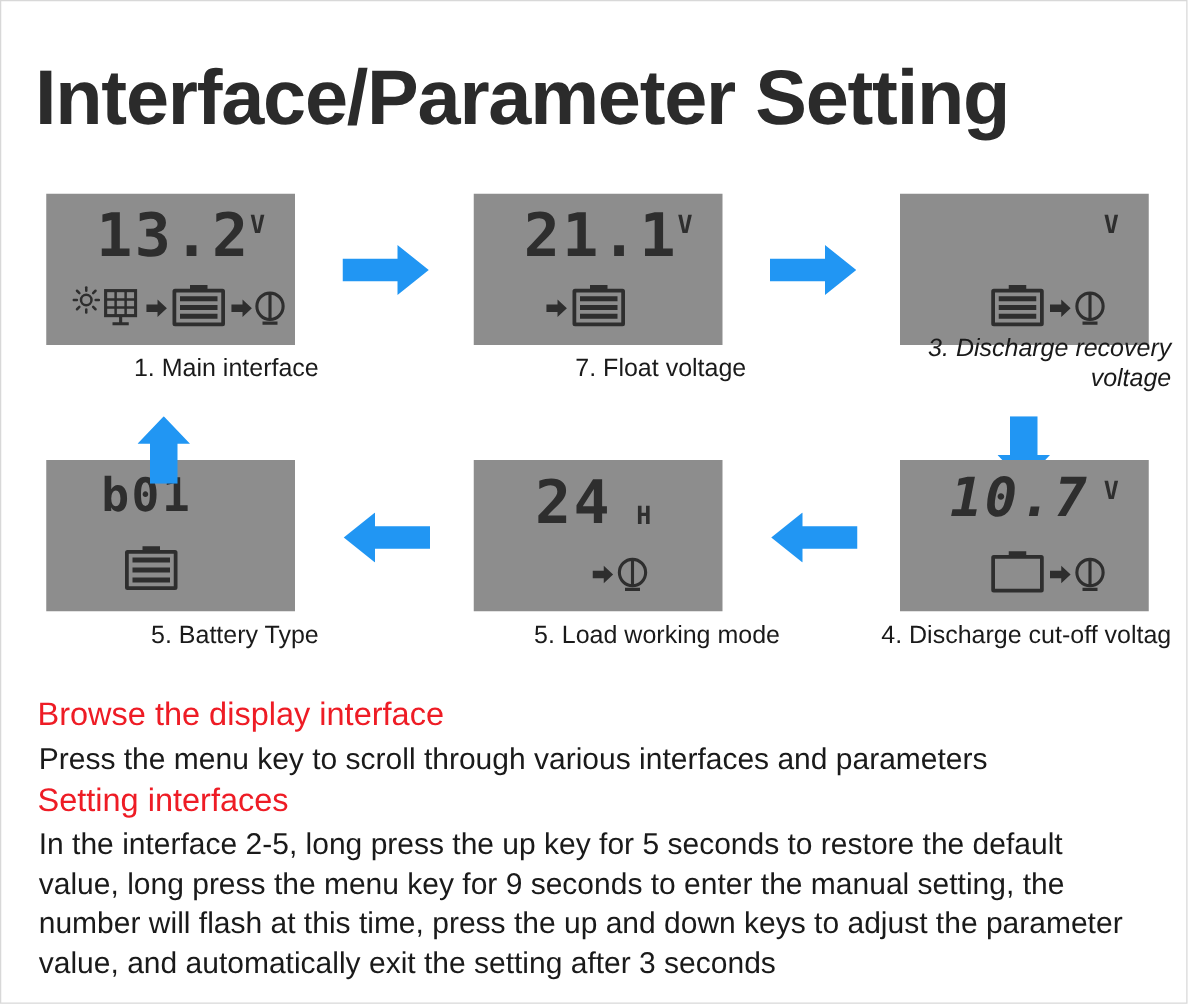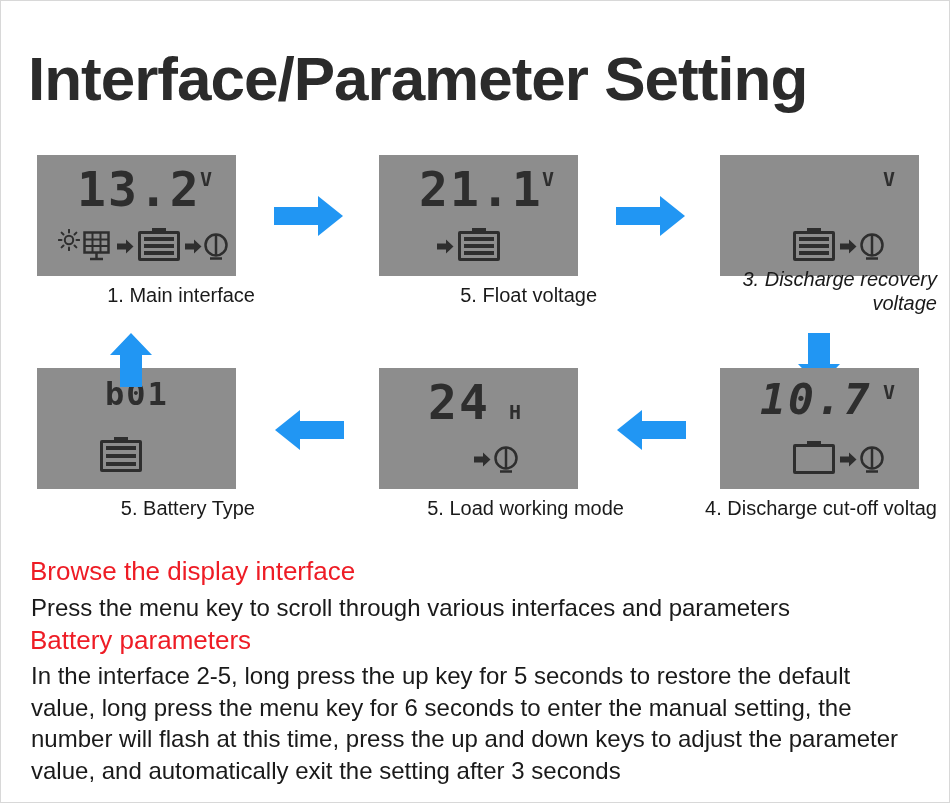--- a/index.html
+++ b/index.html
@@ -206,21 +206,21 @@
     <div class="battery" style="left:79px; top:76px; width:42px; height:30px;">
       <span class="cap"></span>
       <span class="bars">
           <i></i>
           <i></i>
           <i></i>
         </span>
     </div>
   </div>
 </div>
-<div class="caption" style="left:362px; top:283px; width:235px;">5. Float voltage</div>
+<div class="caption" style="left:362px; top:283px; width:235px;">7. Float voltage</div>
 
 <svg class="flow-arrow" style="left:616px; top:196px;" width="70" height="40" viewBox="0 0 70 40">
   <path d="M0 11 H44 V0 L69 20 L44 40 V29 H0 Z" fill="#2196f3"></path>
 </svg>
 
 <div class="lcd" style="left:720px; top:155px; width:199px; height:121px;">
   <div class="lcd-inner">
     <div class="unit" style="left:163px; top:14px; font-size:20px;">V</div>
 
     <div class="battery" style="left:73px; top:76px; width:42px; height:30px;">
@@ -287,34 +287,34 @@
   </div>
 </div>
 <div class="caption" style="left:378px; top:496px; width:200px;margin-left:46px;">5. Load working mode</div>
 
 <svg class="flow-arrow" style="left:274px; top:410px;" width="70" height="40" viewBox="0 0 70 40">
   <path d="M70 11 H26 V0 L1 20 L26 40 V29 H70 Z" fill="#2196f3"></path>
 </svg>
 
 <div class="lcd" style="left:37px; top:368px; width:199px; height:121px;">
   <div class="lcd-inner">
-    <div class="lcd-digits" style="left:44px; top:10px; font-size:32px;margin-left:24px;">b01</div>
+    <div class="lcd-digits" style="left:44px; top:10px; font-size:37px;">b01</div>
     <div class="battery" style="left:63px; top:72px; width:42px; height:32px;">
       <span class="cap"></span>
       <span class="bars">
           <i></i>
           <i></i>
           <i></i>
         </span>
     </div>
   </div>
 </div>
 <div class="caption" style="left:20px; top:496px; width:235px;">5. Battery Type</div>
 
 <svg class="flow-arrow" style="left:110px; top:333px;" width="42" height="54" viewBox="0 0 42 54">
   <path d="M21 0 L42 22 H32 V54 H10 V22 H0 Z" fill="#2196f3"></path>
 </svg>
 
 <div class="head-red" style="left:30px; top:556px;">Browse the display interface</div>
 <div class="para" style="left:31px; top:592px; width:890px;">Press the menu key to scroll through various interfaces and parameters</div>
 
-<div class="head-red" style="left:30px; top:625px;">Battery parameters</div>
-<div class="para" style="left:31px; top:660px; width:888px;">In the interface 2-5, long press the up key for 5 seconds to restore the default value, long press the menu key for 6 seconds to enter the manual setting, the number will flash at this time, press the up and down keys to adjust the parameter value, and automatically exit the setting after 3 seconds</div>
+<div class="head-red" style="left:30px; top:625px;">Setting interfaces</div>
+<div class="para" style="left:31px; top:660px; width:888px;">In the interface 2-5, long press the up key for 5 seconds to restore the default value, long press the menu key for 9 seconds to enter the manual setting, the number will flash at this time, press the up and down keys to adjust the parameter value, and automatically exit the setting after 3 seconds</div>
 
 </body></html>

